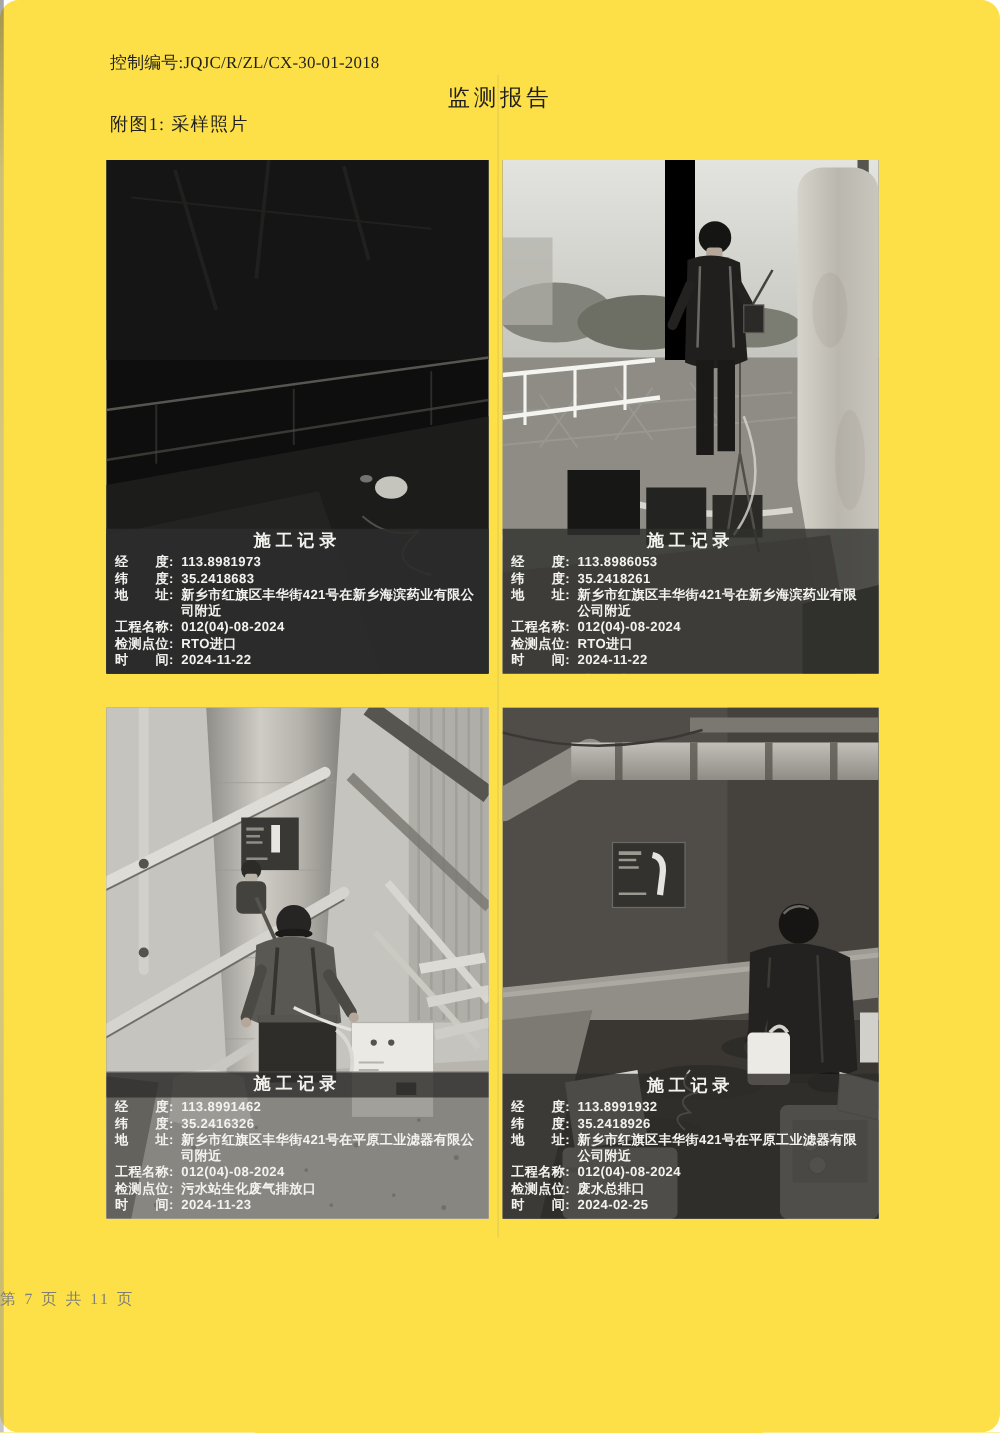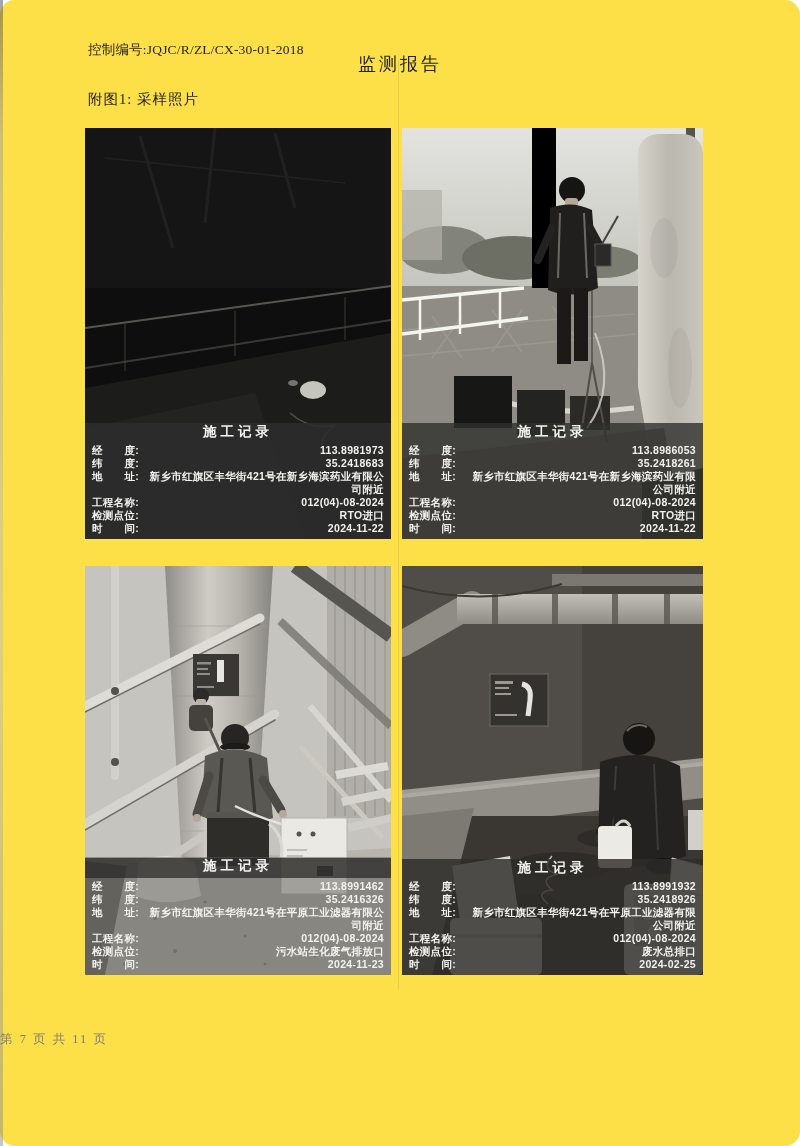--- a/index.html
+++ b/index.html
@@ -4,44 +4,44 @@
 <style>
   html,body{margin:0;padding:0;}
   body{width:800px;height:1146px;background:#ffffff;overflow:hidden;position:relative;
        font-family:"Liberation Serif","DejaVu Serif",serif;color:#1f1f1f;}
   .page{position:absolute;inset:0;background:#fde047;border-radius:15px;}
   .edge-strip{position:absolute;left:0;top:0;width:3px;height:100%;
       background:linear-gradient(180deg,#4a4a4a,#a0a0a0 12%,#c0c0c0 55%,#8d8d8d);opacity:.5;}
   .fold-line{position:absolute;left:398px;top:60px;width:1px;height:930px;background:rgba(120,120,120,.18);}
   .hdr{position:absolute;top:41px;left:88px;right:98px;display:flex;justify-content:space-between;
       font-size:13.5px;letter-spacing:.2px;}
-  .doc-title{position:absolute;top:52px;left:0;width:100%;text-align:center;font-size:18px;letter-spacing:3px;}
+  .doc-title{position:absolute;top:66px;left:0;width:100%;text-align:center;font-size:18px;letter-spacing:3px;}
   .fig-label{position:absolute;top:90px;left:88px;font-size:14.5px;letter-spacing:1px;}
   .footer{position:absolute;top:1031px;left:0;width:100%;font-size:12.5px;
       color:#7d7d7d;letter-spacing:2px;}
 
   .photo{position:absolute;overflow:hidden;background:#9a9a94;}
   #p1{left:85px;top:128px;width:306px;height:411px;}
   #p2{left:402px;top:128px;width:301px;height:411px;}
   #p3{left:85px;top:566px;width:306px;height:409px;}
   #p4{left:402px;top:566px;width:301px;height:409px;}
   .photo svg{position:absolute;inset:0;width:100%;height:100%;display:block;}
 
   .caption{position:absolute;left:0;right:0;bottom:0;color:#f2f2ef;
       font-family:"Liberation Sans","DejaVu Sans",sans-serif;font-weight:bold;
       padding:1px 7px 4px;}
   .cap-a{background:rgba(44,44,44,.9);}
   .cap-b{background:rgba(48,47,45,.8);}
   .cap-c{background:rgba(90,88,84,.5);}
   .cap-d{background:rgba(46,44,41,.82);}
-  .caption-title{text-align:center;font-size:13.5px;letter-spacing:4px;line-height:18px;padding-bottom:2px;font-family:Liberation Mono, monospace;}
+  .caption-title{text-align:center;font-size:13.5px;letter-spacing:4px;line-height:18px;padding-bottom:2px;}
   .cap-c .caption-title{background:rgba(40,39,37,.72);margin:0 -7px 2px;}
   .cap-row{display:flex;font-size:10.5px;line-height:13px;letter-spacing:.3px;}
   .cap-label{flex:0 0 51px;white-space:pre;}
-  .cap-value{flex:1;padding-left:2px;text-align:right;}
+  .cap-value{flex:1;padding-left:2px;}
 </style>
 </head>
 <body>
 
 <div class="page">
   <div class="edge-strip"></div>
   <div class="fold-line"></div>
 
   <div class="hdr">
     <span>控制编号:JQJC/R/ZL/CX-30-01-2018</span>

